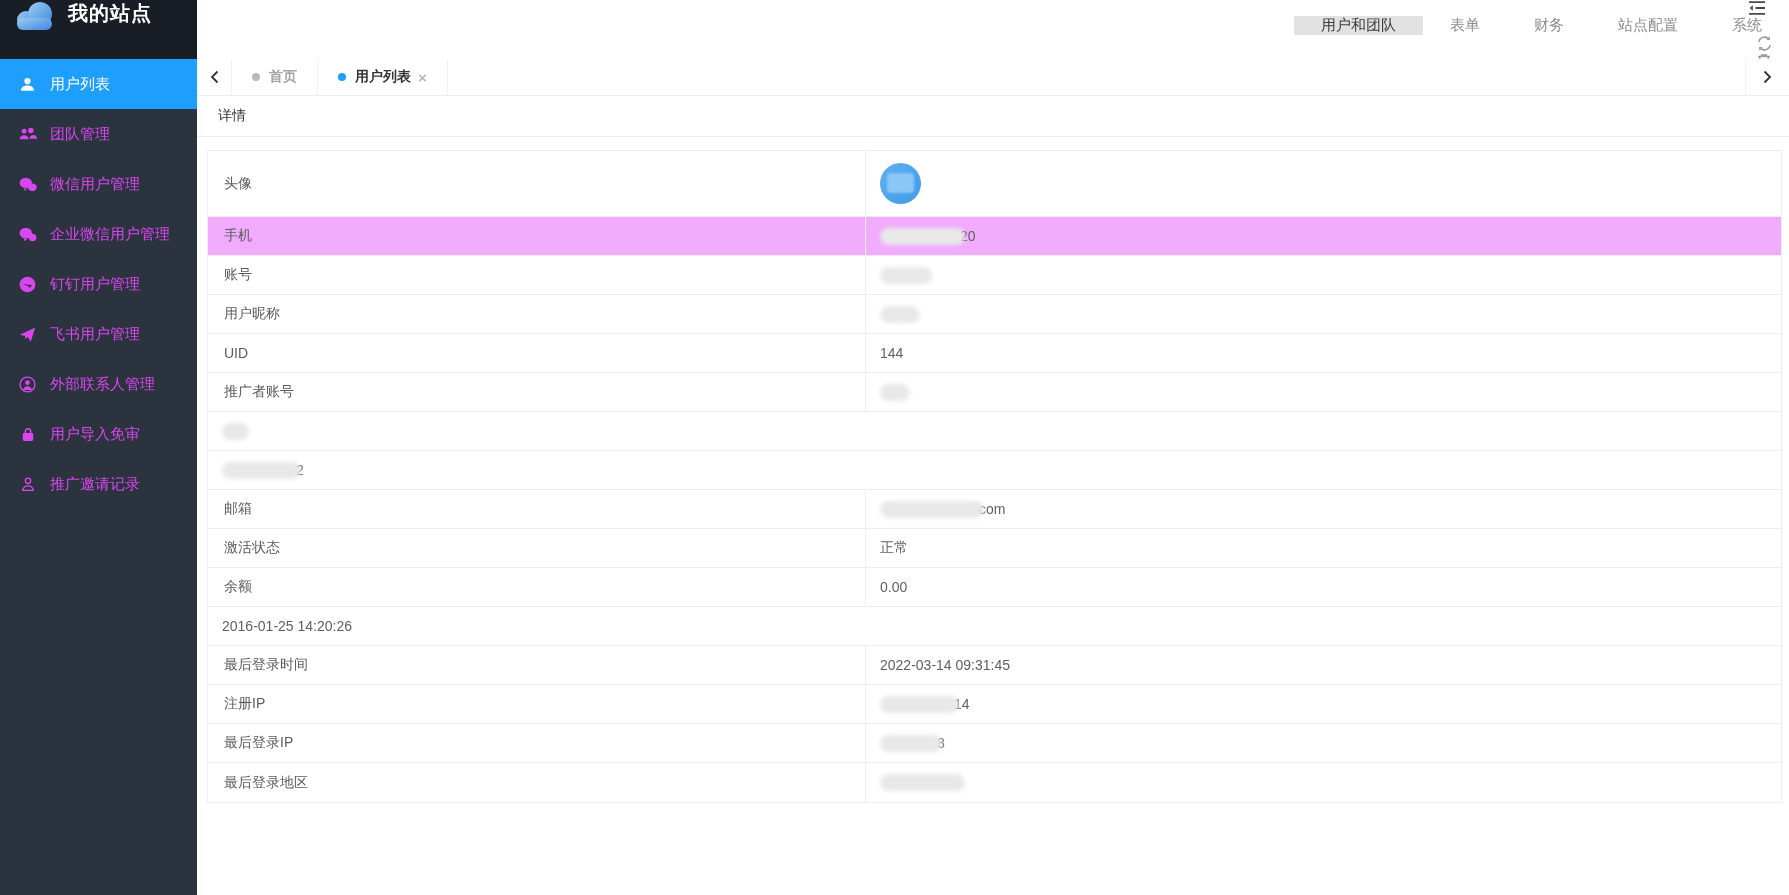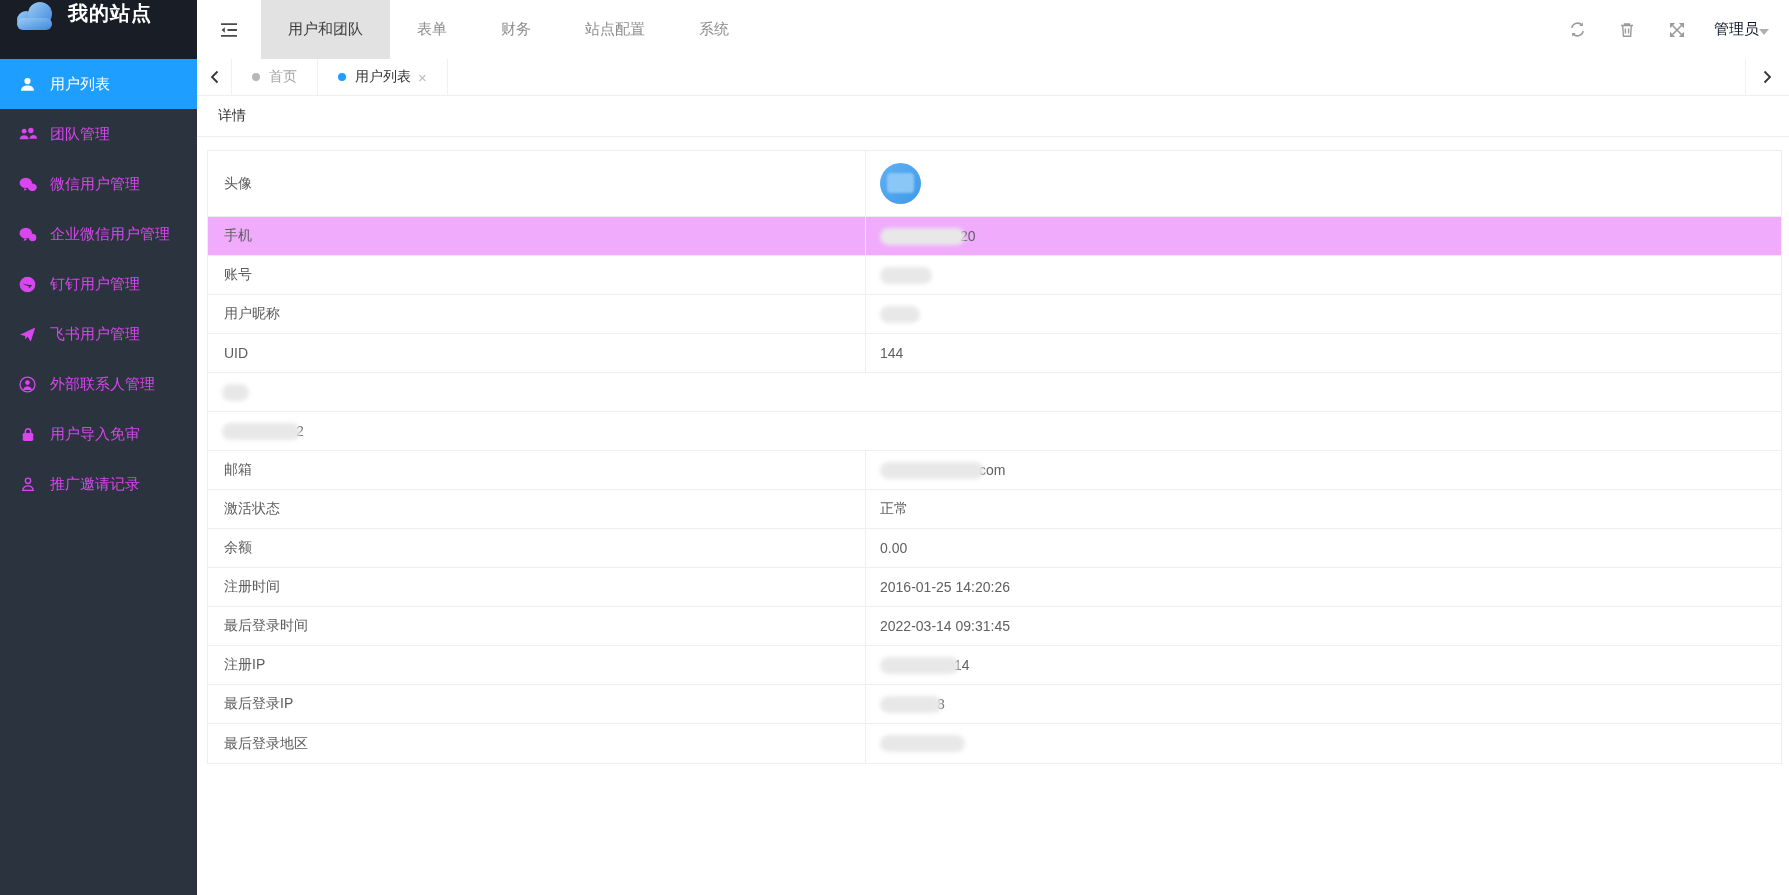--- a/index.html
+++ b/index.html
@@ -12,30 +12,30 @@
   .logo-bar .site-title { color:#ffffff; font-size:20px; font-weight:bold; letter-spacing:1px; }
   .side-menu { flex:1; padding-top:0; }
   .side-item { height:50px; display:flex; align-items:center; padding-left:18px; gap:13px; color:#d946ef; font-size:15px; cursor:pointer; }
   .side-item .sicon { width:19px; display:flex; justify-content:center; align-items:center; }
   .side-item.active { background:#1e9fff; color:#ffffff; }
 
   
   .main { flex:1; display:flex; flex-direction:column; min-width:0; }
 
   
-  .top-header { height:59px; display:flex; align-items:flex-end; background:#fff; }
+  .top-header { height:59px; display:flex; align-items:flex-end; background:#fff;flex-direction:column; }
   .collapse-btn { width:64px; height:100%; display:flex; align-items:center; justify-content:center; color:#4a4a4a; cursor:pointer; }
   .nav-tab { height:100%; display:flex; align-items:center; padding:0 27px; font-size:15px; color:#8e8e8e; cursor:pointer; white-space:nowrap; }
   .nav-tab.active { background:#e2e2e2; color:#3c3c3c; }
   .header-spacer { flex:1; }
   .hicon-btn { width:50px; height:100%; display:flex; align-items:center; justify-content:center; color:#9b9b9b; cursor:pointer; }
   .admin-box { height:100%; display:flex; align-items:center; color:#0f172a; font-size:15px; padding:0 20px 0 12px; cursor:pointer; }
 
   
-  .tab-bar { height:37px; display:flex; align-items:stretch; background:#fff; border-bottom:1px solid #eeeeee; }
+  .tab-bar { height:37px; display:flex; align-items:stretch; background:#fff; border-bottom:1px solid #eeeeee;font-weight:bold; }
   .tab-arrow { width:35px; display:flex; align-items:center; justify-content:center; color:#333; cursor:pointer; }
   .tab-arrow.left { border-right:1px solid #f1f1f1; }
   .tab-arrow.right { width:44px; border-left:1px solid #f1f1f1; }
   .page-tab { display:flex; align-items:center; gap:9px; padding:0 20px; font-size:14px; color:#a6a6a6; border-right:1px solid #f1f1f1; cursor:pointer; white-space:nowrap; }
   .page-tab .dot { width:8px; height:8px; border-radius:50%; background:#b8b8b8; }
   .page-tab.active { color:#333333; }
   .page-tab.active .dot { background:#1e9fff; }
   .page-tab .close-x { color:#b9b9b9; font-size:15px; margin-left:-2px; cursor:pointer; line-height:1; }
   .tab-spacer { flex:1; }
 
@@ -280,20 +280,26 @@
             <span class="redact-pill" style="width: 40px;"></span>
           </div>
         </div>
         <div class="t-row">
           <div class="t-label">UID</div>
           <div class="t-value">
             <span>144</span>
           </div>
         </div>
         <div class="t-row">
+          <div class="t-label">推广者账号</div>
+          <div class="t-value">
+            <span class="redact-pill" style="width: 30px;"></span>
+          </div>
+        </div>
+        <div class="t-row">
           <div class="t-value">
             <span class="redact-pill" style="width: 27px;"></span>
           </div>
         </div>
         <div class="t-row">
           <div class="t-value">
             <span class="redact-pill" style="width: 79px;"></span>
             <span class="redact-suffix">2</span>
           </div>
         </div>
@@ -310,21 +316,20 @@
             <span>正常</span>
           </div>
         </div>
         <div class="t-row">
           <div class="t-label">余额</div>
           <div class="t-value">
             <span>0.00</span>
           </div>
         </div>
         <div class="t-row">
-          <div class="t-label">注册时间</div>
           <div class="t-value">
             <span>2016-01-25 14:20:26</span>
           </div>
         </div>
         <div class="t-row">
           <div class="t-label">最后登录时间</div>
           <div class="t-value">
             <span>2022-03-14 09:31:45</span>
           </div>
         </div>

